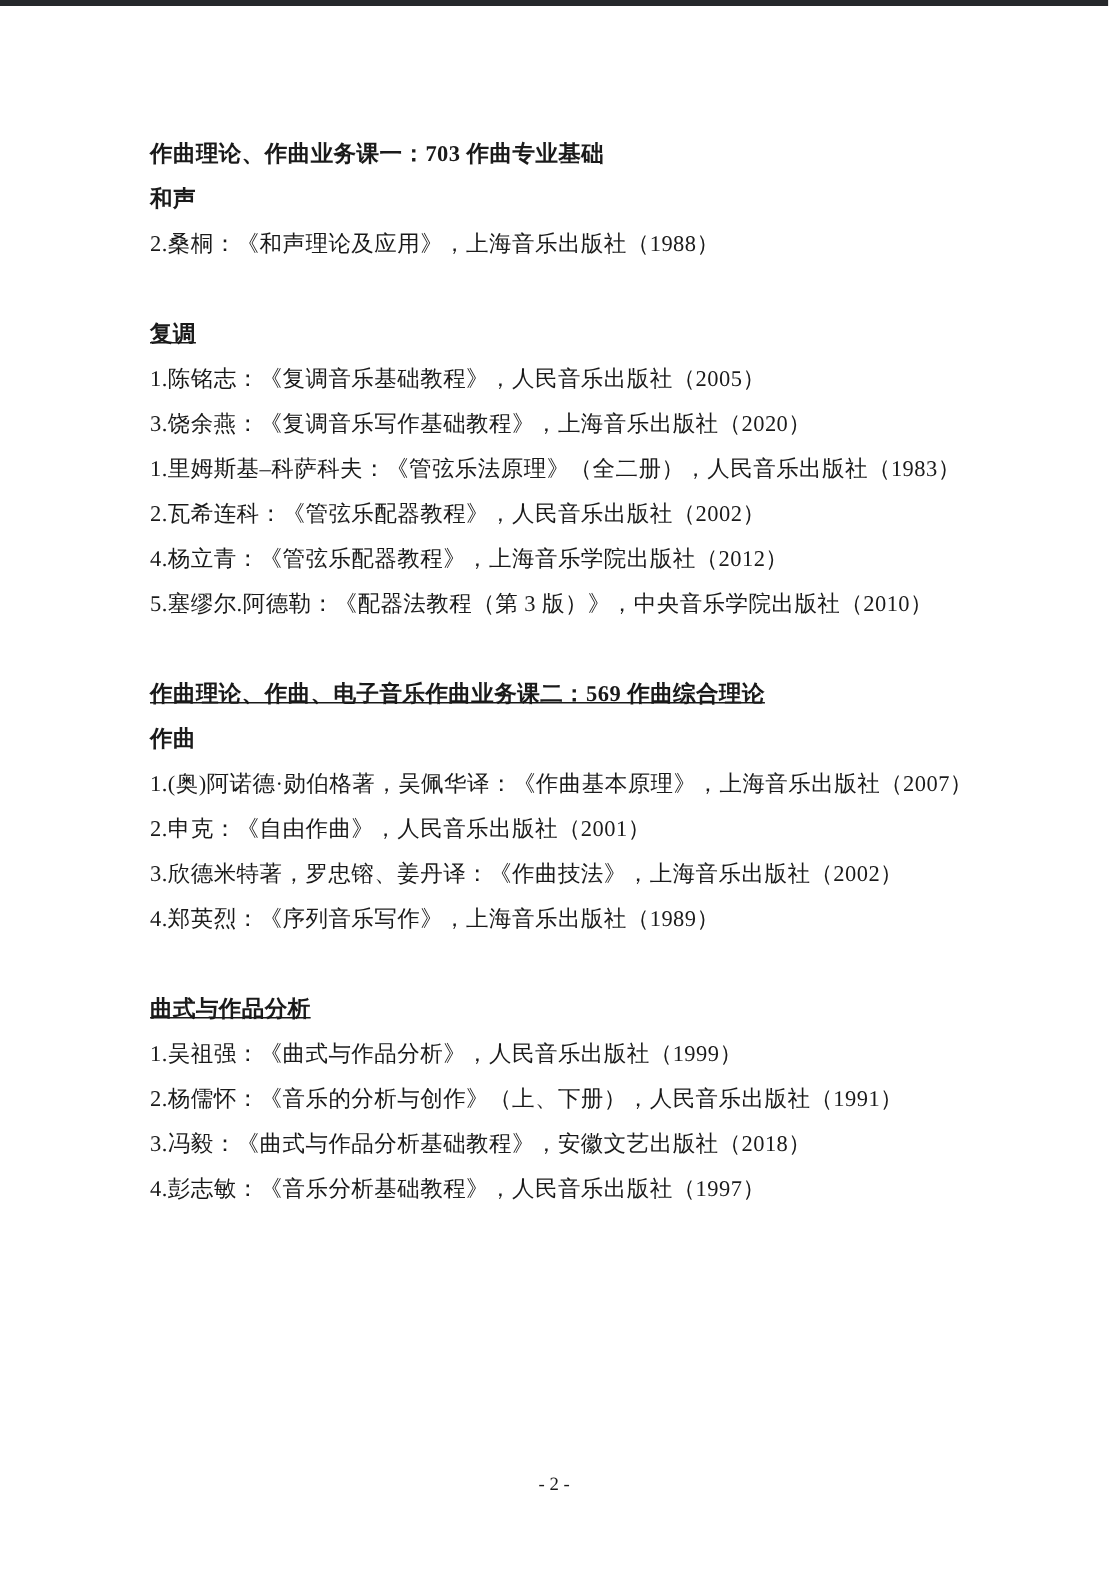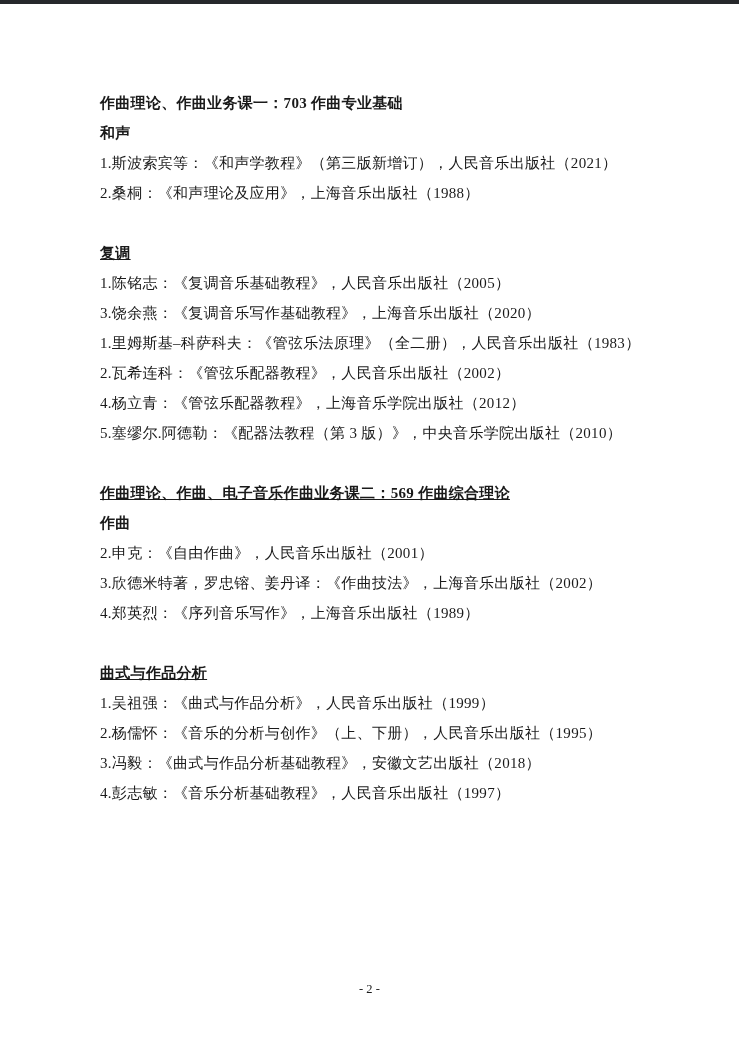--- a/index.html
+++ b/index.html
@@ -59,41 +59,41 @@
 <body>
 
 <div class="page">
   <div class="top-border"></div>
 
   <div class="content">
 
     <p class="line bold">作曲理论、作曲业务课一：703 作曲专业基础</p>
 
     <p class="line bold">和声</p>
-    <p class="line">1.斯波索宾等：《和声学教程》（第三版新增订），人民音乐出版社（2021）</p>
     <p class="line">2.桑桐：《和声理论及应用》，上海音乐出版社（1988）</p>
 
     <p class="line bold gap">复调</p>
     <p class="line">1.陈铭志：《复调音乐基础教程》，人民音乐出版社（2005）</p>
     <p class="line">3.饶余燕：《复调音乐写作基础教程》，上海音乐出版社（2020）</p>
 
     <p class="line">1.里姆斯基–科萨科夫：《管弦乐法原理》（全二册），人民音乐出版社（1983）</p>
     <p class="line">2.瓦希连科：《管弦乐配器教程》，人民音乐出版社（2002）</p>
     <p class="line">4.杨立青：《管弦乐配器教程》，上海音乐学院出版社（2012）</p>
     <p class="line">5.塞缪尔.阿德勒：《配器法教程（第 3 版）》，中央音乐学院出版社（2010）</p>
 
     <p class="line bold gap">作曲理论、作曲、电子音乐作曲业务课二：569 作曲综合理论</p>
 
     <p class="line bold">作曲</p>
+    <p class="line">1.(奥)阿诺德·勋伯格著，吴佩华译：《作曲基本原理》，上海音乐出版社（2007）</p>
     <p class="line">2.申克：《自由作曲》，人民音乐出版社（2001）</p>
     <p class="line">3.欣德米特著，罗忠镕、姜丹译：《作曲技法》，上海音乐出版社（2002）</p>
     <p class="line">4.郑英烈：《序列音乐写作》，上海音乐出版社（1989）</p>
 
     <p class="line bold gap">曲式与作品分析</p>
     <p class="line">1.吴祖强：《曲式与作品分析》，人民音乐出版社（1999）</p>
-    <p class="line">2.杨儒怀：《音乐的分析与创作》（上、下册），人民音乐出版社（1995）</p>
+    <p class="line">2.杨儒怀：《音乐的分析与创作》（上、下册），人民音乐出版社（1991）</p>
     <p class="line">3.冯毅：《曲式与作品分析基础教程》，安徽文艺出版社（2018）</p>
     <p class="line">4.彭志敏：《音乐分析基础教程》，人民音乐出版社（1997）</p>
 
   </div>
 
   <div class="footer">- 2 -</div>
 </div>
 
 </body></html>

